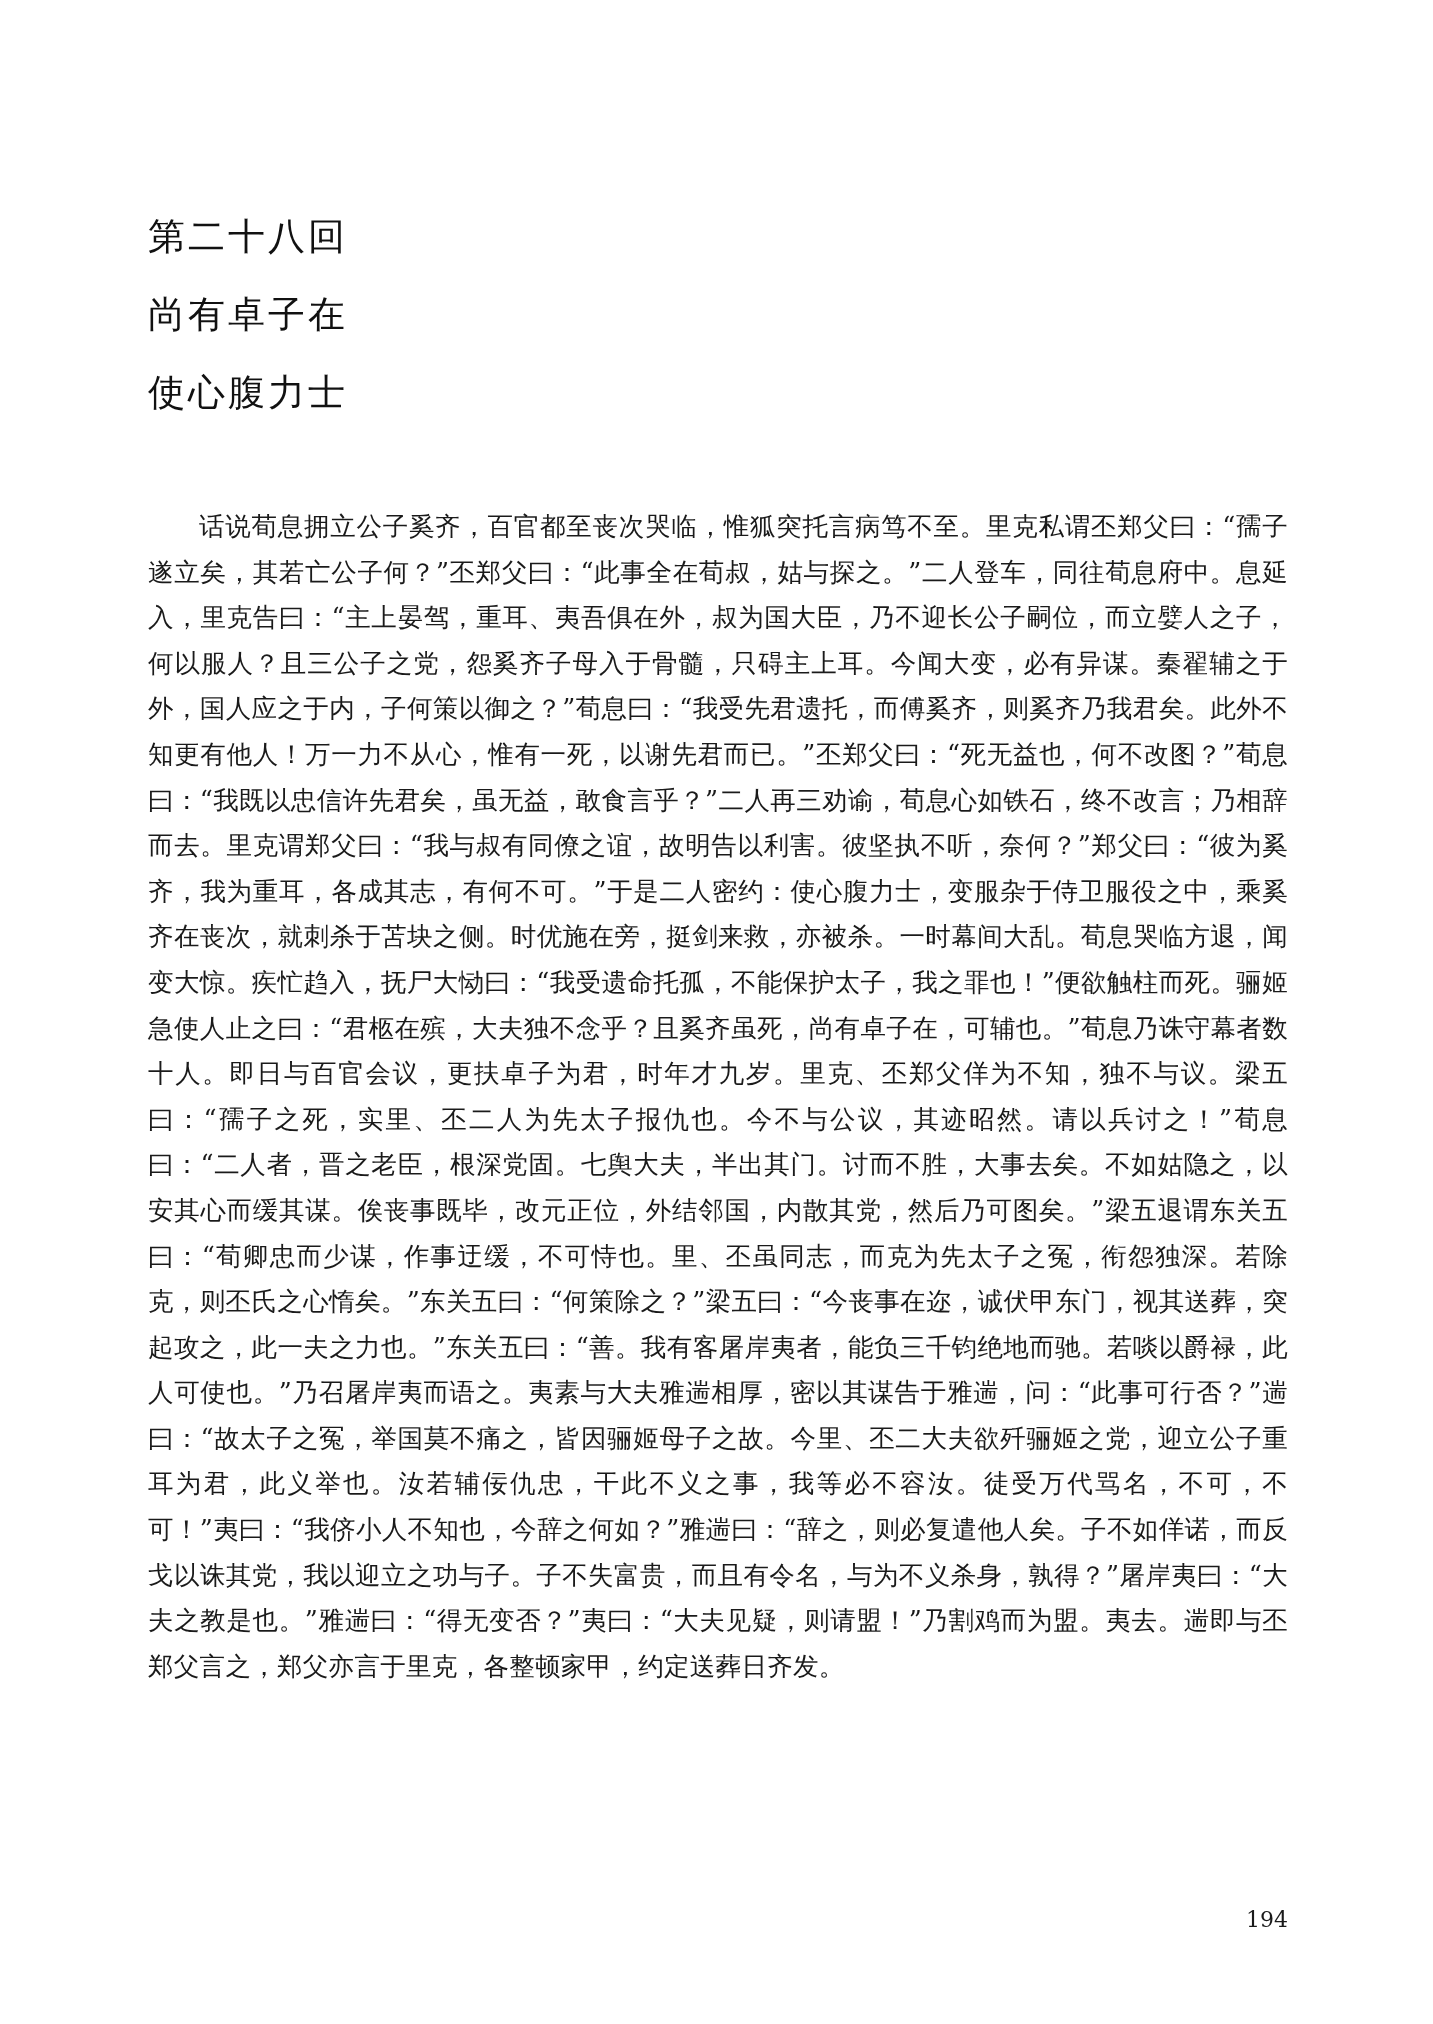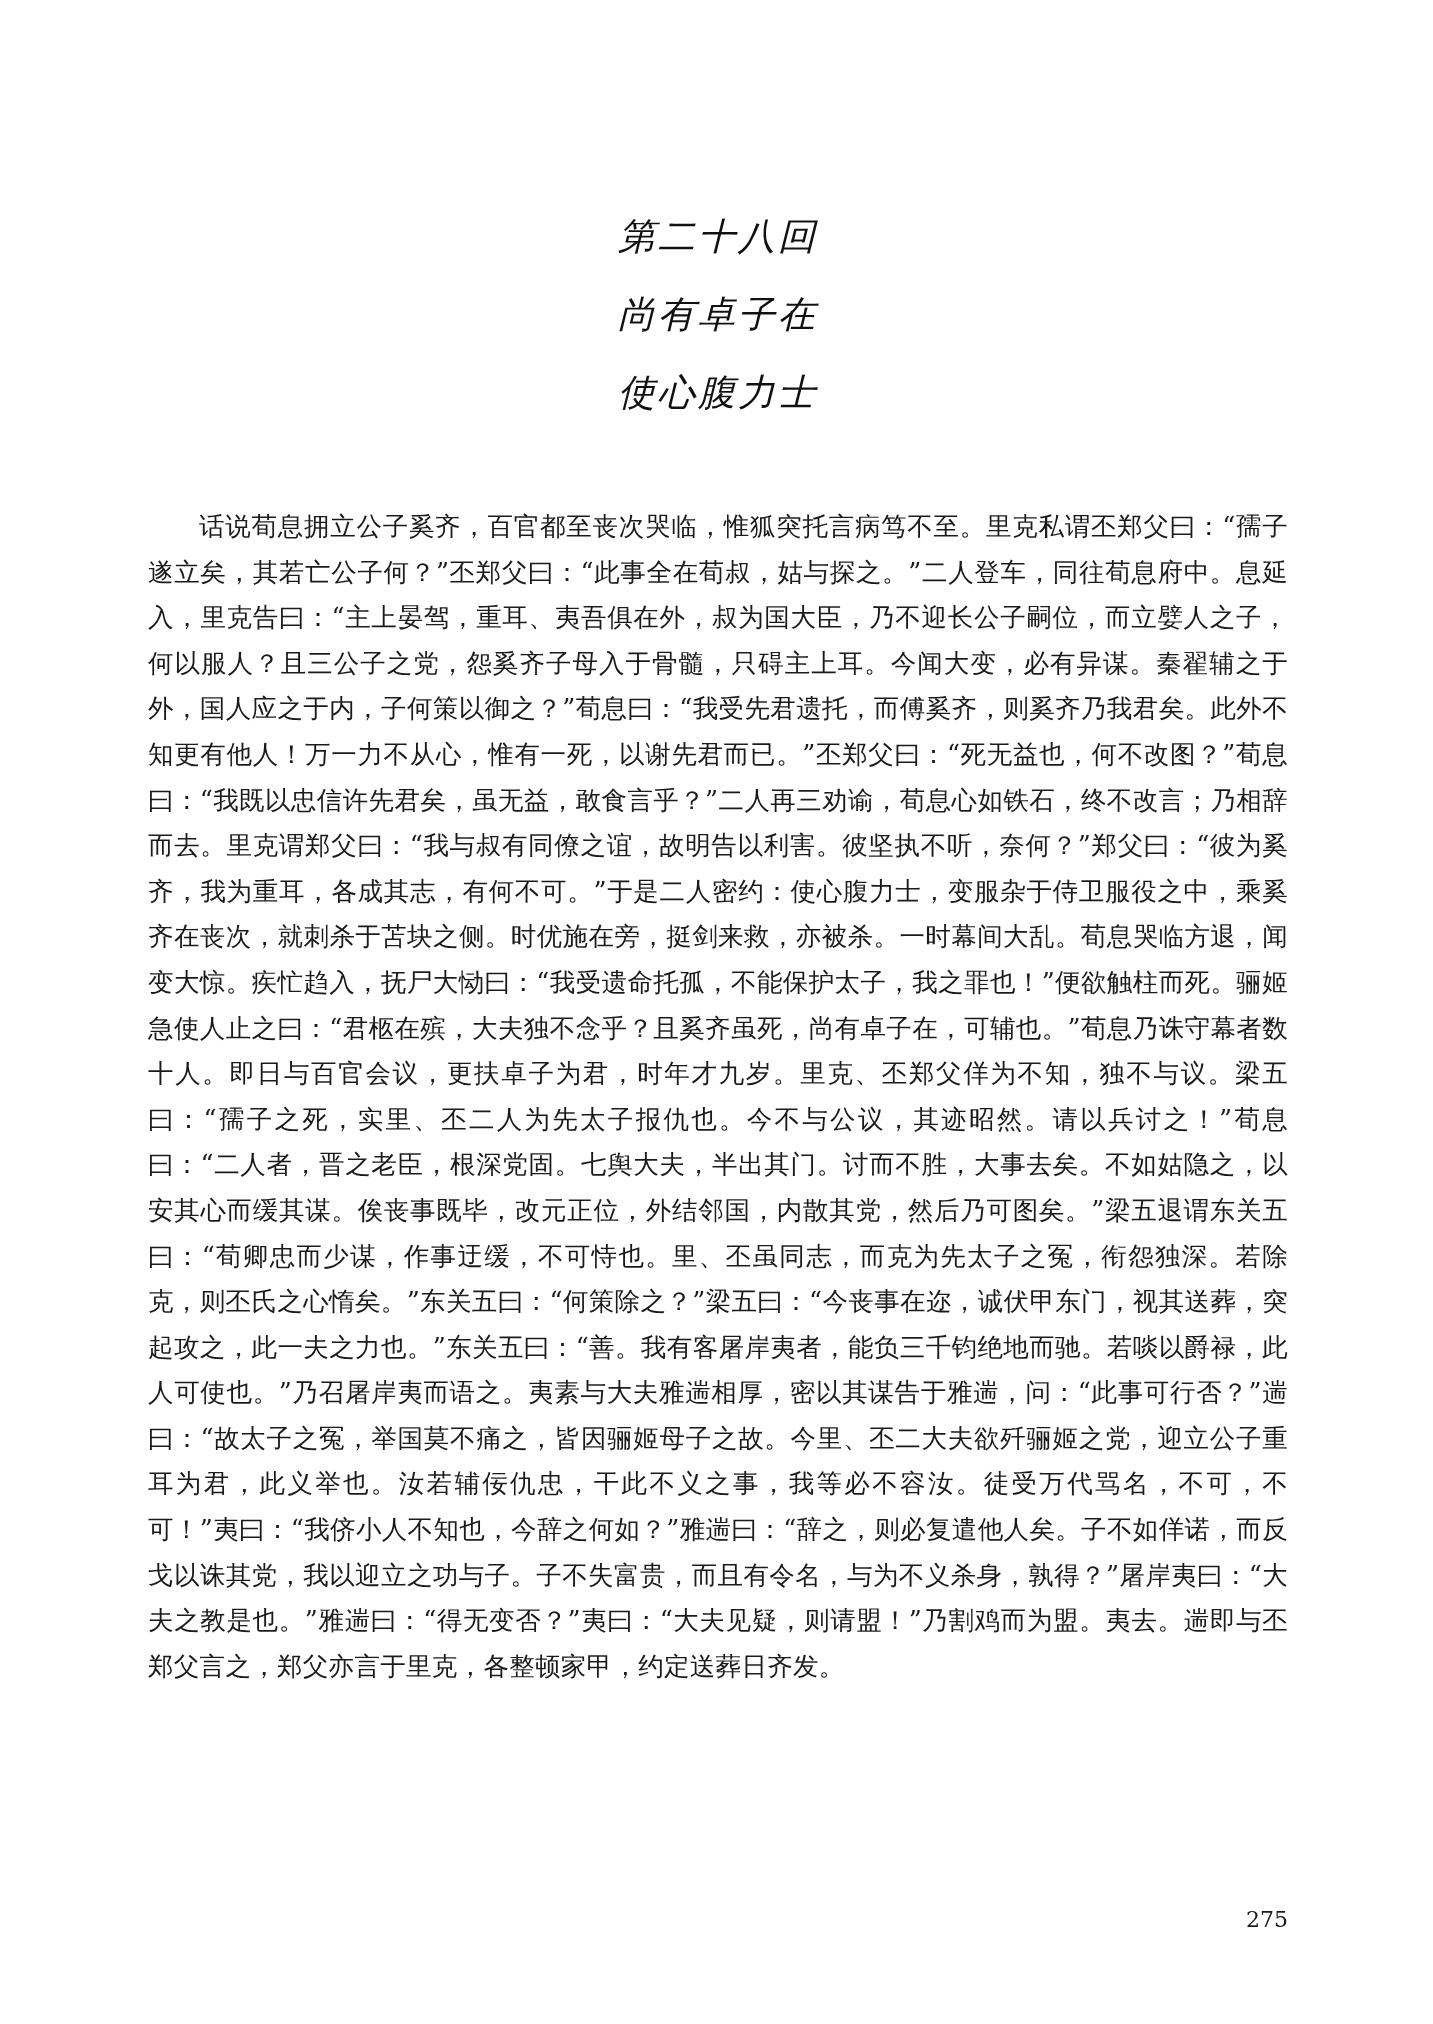--- a/index.html
+++ b/index.html
@@ -23,23 +23,22 @@
     height: 2024px;
     background: #ffffff;
   }
   .content {
     position: absolute;
     left: 148px;
     top: 0;
     width: 1140px;
   }
   .chapter-heading {
-    text-align: center;
+    text-align: left;
     margin-top: 198px;
-    font-style: italic;
   }
   .chapter-heading .line {
     font-size: 37px;
     line-height: 78px;
     letter-spacing: 3px;
     color: #111111;
     font-weight: 400;
   }
   .body-text {
     margin-top: 72px;
@@ -69,14 +68,14 @@
     <div class="chapter-heading">
       <div class="line">第二十八回</div>
       <div class="line">尚有卓子在</div>
       <div class="line">使心腹力士</div>
     </div>
 
     <div class="body-text">话说荀息拥立公子奚齐，百官都至丧次哭临，惟狐突托言病笃不至。里克私谓丕郑父曰：“孺子遂立矣，其若亡公子何？”丕郑父曰：“此事全在荀叔，姑与探之。”二人登车，同往荀息府中。息延入，里克告曰：“主上晏驾，重耳、夷吾俱在外，叔为国大臣，乃不迎长公子嗣位，而立嬖人之子，何以服人？且三公子之党，怨奚齐子母入于骨髓，只碍主上耳。今闻大变，必有异谋。秦翟辅之于外，国人应之于内，子何策以御之？”荀息曰：“我受先君遗托，而傅奚齐，则奚齐乃我君矣。此外不知更有他人！万一力不从心，惟有一死，以谢先君而已。”丕郑父曰：“死无益也，何不改图？”荀息曰：“我既以忠信许先君矣，虽无益，敢食言乎？”二人再三劝谕，荀息心如铁石，终不改言；乃相辞而去。里克谓郑父曰：“我与叔有同僚之谊，故明告以利害。彼坚执不听，奈何？”郑父曰：“彼为奚齐，我为重耳，各成其志，有何不可。”于是二人密约：使心腹力士，变服杂于侍卫服役之中，乘奚齐在丧次，就刺杀于苫块之侧。时优施在旁，挺剑来救，亦被杀。一时幕间大乱。荀息哭临方退，闻变大惊。疾忙趋入，抚尸大恸曰：“我受遗命托孤，不能保护太子，我之罪也！”便欲触柱而死。骊姬急使人止之曰：“君柩在殡，大夫独不念乎？且奚齐虽死，尚有卓子在，可辅也。”荀息乃诛守幕者数十人。即日与百官会议，更扶卓子为君，时年才九岁。里克、丕郑父佯为不知，独不与议。梁五曰：“孺子之死，实里、丕二人为先太子报仇也。今不与公议，其迹昭然。请以兵讨之！”荀息曰：“二人者，晋之老臣，根深党固。七舆大夫，半出其门。讨而不胜，大事去矣。不如姑隐之，以安其心而缓其谋。俟丧事既毕，改元正位，外结邻国，内散其党，然后乃可图矣。”梁五退谓东关五曰：“荀卿忠而少谋，作事迂缓，不可恃也。里、丕虽同志，而克为先太子之冤，衔怨独深。若除克，则丕氏之心惰矣。”东关五曰：“何策除之？”梁五曰：“今丧事在迩，诚伏甲东门，视其送葬，突起攻之，此一夫之力也。”东关五曰：“善。我有客屠岸夷者，能负三千钧绝地而驰。若啖以爵禄，此人可使也。”乃召屠岸夷而语之。夷素与大夫雅遄相厚，密以其谋告于雅遄，问：“此事可行否？”遄曰：“故太子之冤，举国莫不痛之，皆因骊姬母子之故。今里、丕二大夫欲歼骊姬之党，迎立公子重耳为君，此义举也。汝若辅佞仇忠，干此不义之事，我等必不容汝。徒受万代骂名，不可，不可！”夷曰：“我侪小人不知也，今辞之何如？”雅遄曰：“辞之，则必复遣他人矣。子不如佯诺，而反戈以诛其党，我以迎立之功与子。子不失富贵，而且有令名，与为不义杀身，孰得？”屠岸夷曰：“大夫之教是也。”雅遄曰：“得无变否？”夷曰：“大夫见疑，则请盟！”乃割鸡而为盟。夷去。遄即与丕郑父言之，郑父亦言于里克，各整顿家甲，约定送葬日齐发。</div>
 
   </div>
 
-  <div class="page-number">275</div>
+  <div class="page-number">194</div>
 </div>
 
 </body></html>

